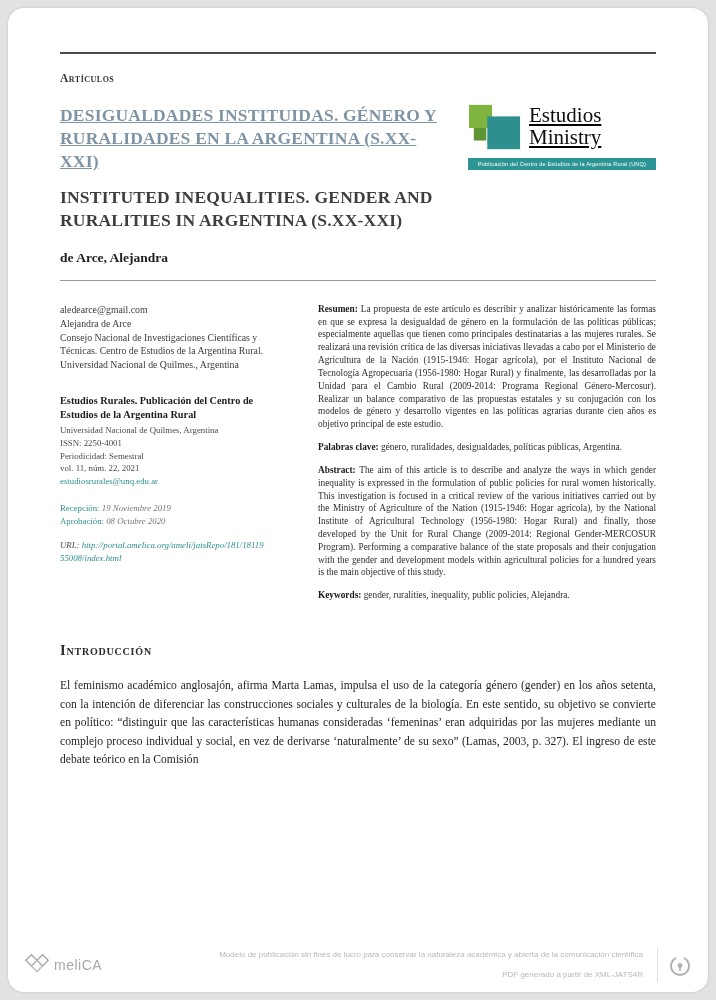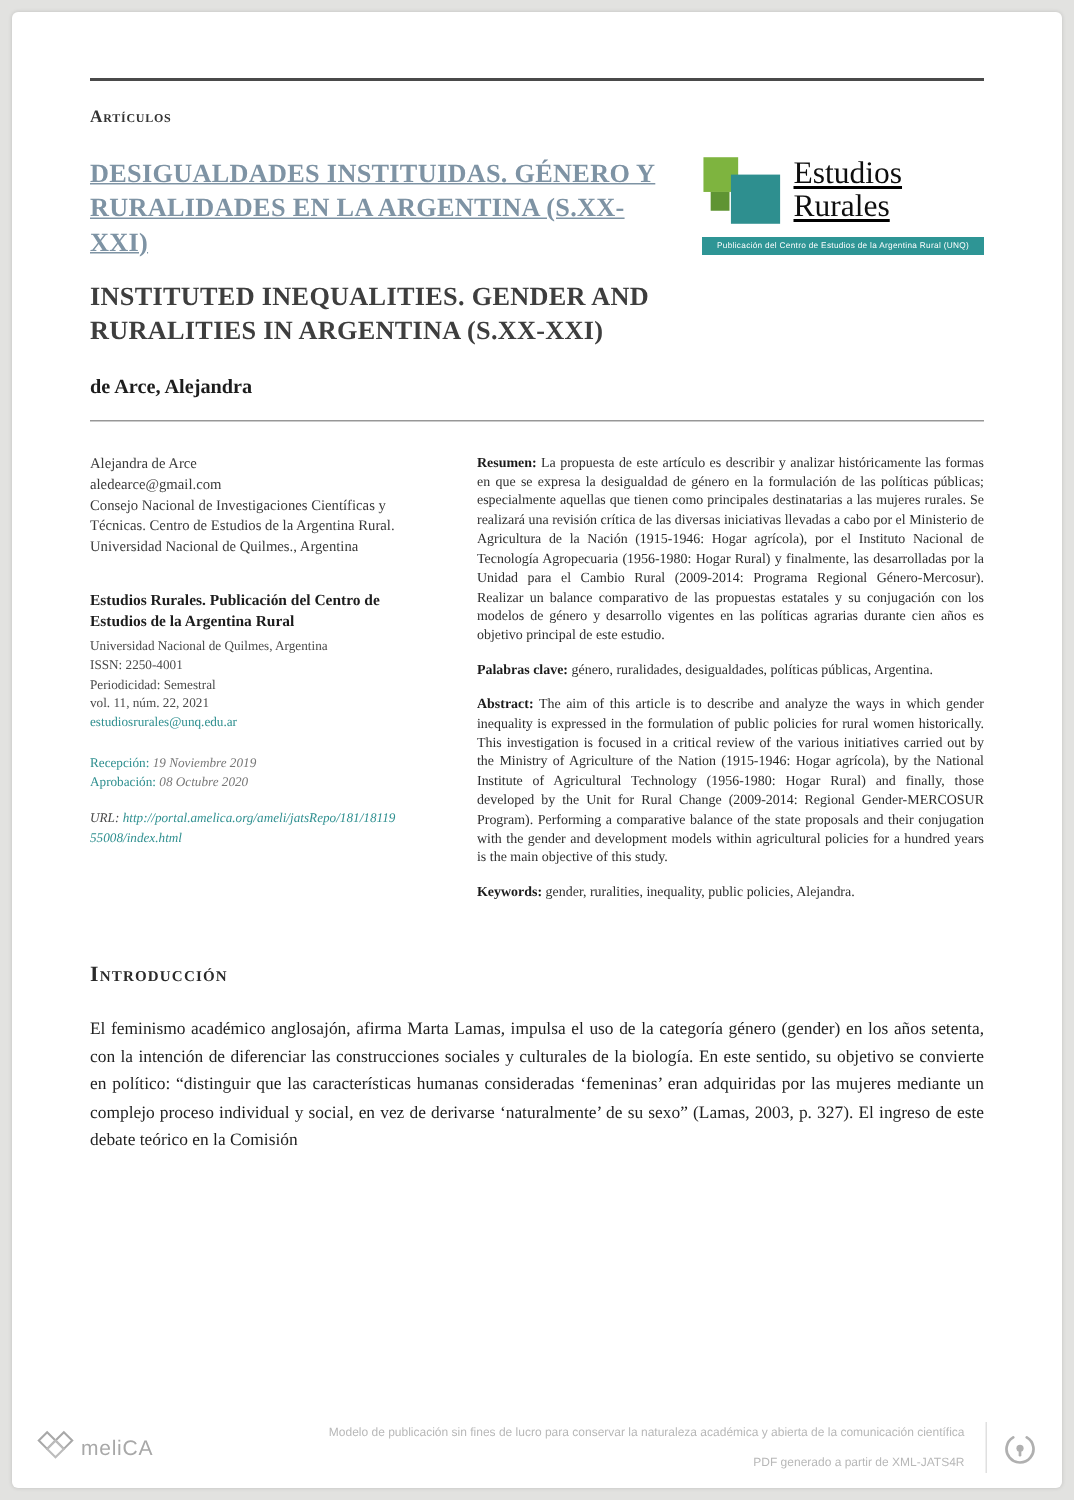--- a/index.html
+++ b/index.html
@@ -3,21 +3,21 @@
 <meta charset="utf-8">
 <style>
   html,body { margin:0; padding:0; background:#e8e8e6; }
   .viewport {
     position:relative; width:716px; height:1000px;
     background:#e2e2e0; overflow:hidden;
     font-family:"Liberation Serif", serif;
   }
   .sheet {
     position:absolute; left:8px; top:8px; right:8px; bottom:8px;
-    background:#ffffff; border-radius:4px;
+    background:#ffffff; border-radius:16px;
     box-shadow:0 0 3px rgba(0,0,0,.15);
     overflow:hidden;
   }
   .content { padding:44px 52px 70px 52px; }
 
   .top-rule { border-top:2px solid #4a4a4a; }
   .kicker {
     margin:18px 0 14px; font-size:11.5px; font-weight:bold;
     font-variant:small-caps; letter-spacing:.5px; color:#333;
   }
@@ -105,35 +105,35 @@
 
         <div class="logo">
           <div class="logo-top">
             <svg class="logo-mark" viewBox="0 0 56 56" aria-hidden="true">
               <rect x="1" y="5" width="24" height="24" fill="#7eb43f"></rect>
               <rect x="20" y="17" width="34" height="34" fill="#2e8f8f"></rect>
               <rect x="6" y="29" width="13" height="13" fill="#5f9433"></rect>
             </svg>
             <div class="logo-name">
               <div>Estudios</div>
-              <div>Rurales</div>
+              <div>Ministry</div>
             </div>
           </div>
           <div class="logo-tagline">Publicación del Centro de Estudios de la Argentina Rural (UNQ)</div>
         </div>
       </div>
 
       <div class="header-rule"></div>
 
       <div class="cols">
 
         <div class="col-left">
           <div class="author-block">
+            <div><a href="#" class="author-email" style="color:#3a3a3a;text-decoration:none;">aledearce@gmail.com</a></div>
             <div>Alejandra de Arce</div>
-            <div><a href="#" class="author-email" style="color:#3a3a3a;text-decoration:none;">aledearce@gmail.com</a></div>
             <div>Consejo Nacional de Investigaciones Científicas y Técnicas. Centro de Estudios de la Argentina Rural. Universidad Nacional de Quilmes., Argentina</div>
           </div>
 
           <div class="journal-block">
             <div class="journal-title">Estudios Rurales. Publicación del Centro de Estudios de la Argentina Rural</div>
             <div class="fine">Universidad Nacional de Quilmes, Argentina</div>
             <div class="fine">ISSN: 2250-4001</div>
             <div class="fine">Periodicidad: Semestral</div>
             <div class="fine">vol. 11, núm. 22, 2021</div>
             <div class="fine"><a href="#" class="teal">estudiosrurales@unq.edu.ar</a></div>

